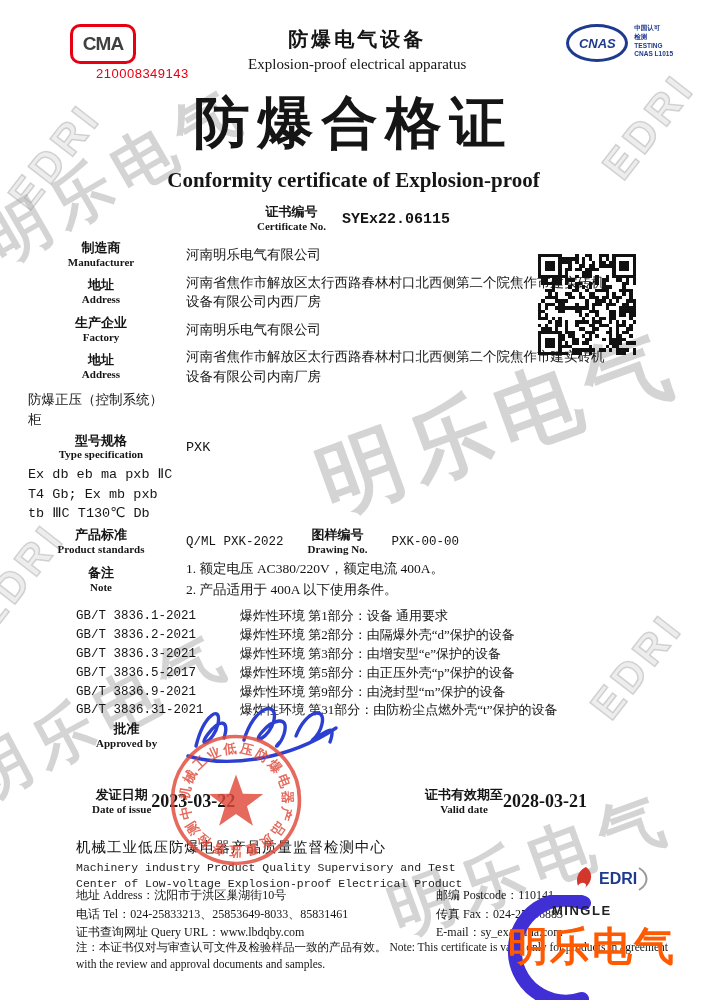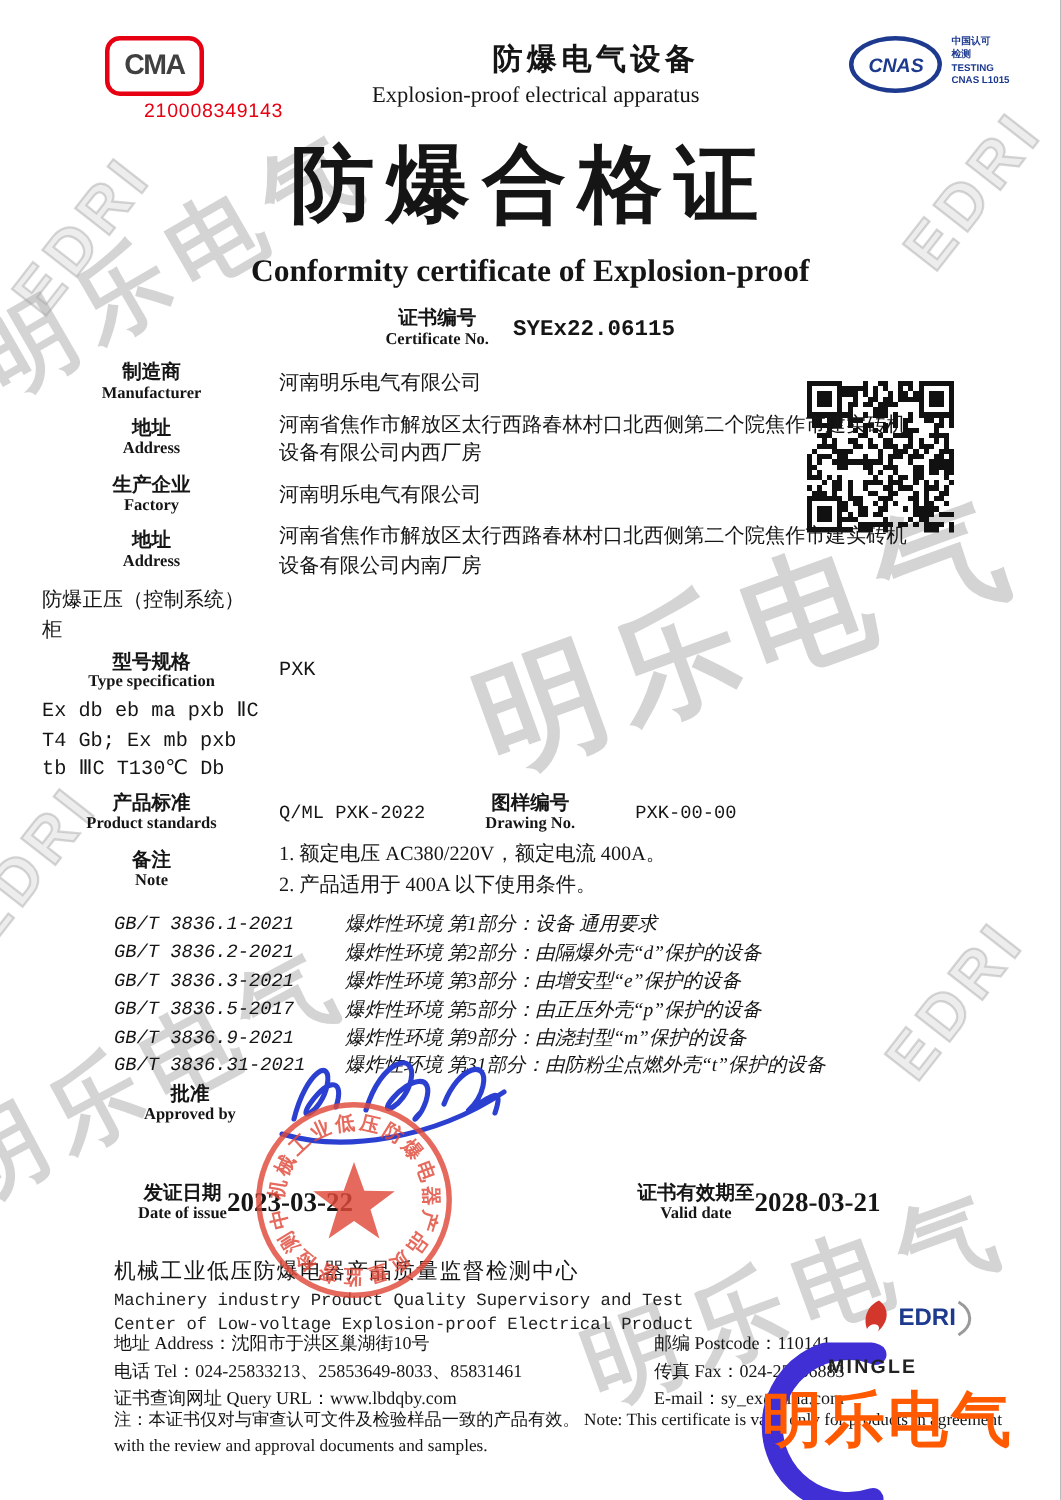--- a/index.html
+++ b/index.html
@@ -12,21 +12,21 @@
   .wm-edge{position:absolute;z-index:0;font-family:"Liberation Sans","DejaVu Sans",sans-serif;
       font-weight:bold;color:rgba(175,175,175,.22);-webkit-text-stroke:1.5px rgba(165,165,165,.45);
       letter-spacing:5px;white-space:nowrap;pointer-events:none;transform-origin:left center;}
   
   .header{position:absolute;top:24px;left:70px;right:34px;display:flex;justify-content:space-between;z-index:1;}
   .cma{width:78px;text-align:left;}
   .cma-box{width:60px;height:34px;border:3px solid #e60012;border-radius:10px;display:flex;
            align-items:center;justify-content:center;color:#404040;font-weight:bold;
            font-size:19px;letter-spacing:-1px;font-family:"Liberation Sans",sans-serif;}
   .cma-num{color:#e60012;font-size:13px;margin-top:2px;font-family:"Liberation Sans",sans-serif;letter-spacing:.5px;padding-left:26px;}
-  .doc-type{text-align:right;margin-top:2px;}
+  .doc-type{text-align:center;margin-top:2px;}
   .doc-type .cn{font-size:20px;font-weight:bold;font-family:"Liberation Sans","DejaVu Sans",sans-serif;letter-spacing:3px;}
   .doc-type .en{font-size:15px;margin-top:3px;font-family:Liberation Serif, serif;}
   .cnas{display:flex;align-items:flex-start;}
   .cnas-oval{width:56px;height:32px;border:3px solid #1d3a8f;border-radius:50%;display:flex;
              align-items:center;justify-content:center;color:#1d3a8f;font-weight:bold;font-style:italic;
              font-size:13px;font-family:"Liberation Sans",sans-serif;}
   .cnas-txt{margin-left:6px;color:#1d3a8f;font-size:6.5px;line-height:1.35;
             font-family:"Liberation Sans",sans-serif;font-weight:bold;}
   
   .main-title{position:absolute;top:86px;left:0;width:100%;text-align:center;font-size:56px;
@@ -40,26 +40,26 @@
   .lblk .cn{font-size:13px;}
   .lblk .en{font-size:11px;}
   .cert-val{font-family:"Liberation Mono","DejaVu Sans Mono",monospace;font-size:15px;font-weight:bold;
             margin-left:16px;margin-top:6px;}
   
   .fields{position:absolute;top:241px;left:28px;right:26px;z-index:1;}
   .frow{display:grid;grid-template-columns:146px 1fr;column-gap:12px;align-items:center;margin-bottom:4px;}
   .frow .fvalue{font-size:13.5px;line-height:1.45;}
   .addr .fvalue{padding-right:76px;}
   .mono{font-family:"Liberation Mono","DejaVu Sans Mono",monospace;font-size:12.5px;}
-  .std-line{display:flex;align-items:center;gap:40px;padding-right:60px;}
+  .std-line{display:flex;align-items:center;gap:24px;padding-right:60px;}
   .note-lines div{line-height:1.5;}
   
   .statement{position:absolute;top:551px;left:34px;right:20px;z-index:1;font-size:13.2px;line-height:1.45;}
   .standards{position:absolute;top:608px;left:76px;right:20px;z-index:1;}
-  .srow{display:grid;grid-template-columns:132px 1fr;column-gap:22px;font-size:13px;line-height:1.3;margin-bottom:2px;font-style:italic;}
+  .srow{display:grid;grid-template-columns:132px 1fr;column-gap:32px;font-size:13px;line-height:1.3;margin-bottom:2px;}
   
   .approval{position:absolute;top:722px;left:96px;z-index:1;}
   .dates{position:absolute;top:788px;left:0;width:100%;z-index:1;}
   .dgroup{position:absolute;display:flex;align-items:center;}
   .dval{font-family:Liberation Serif, serif;font-size:18px;font-weight:bold;}
   
   .stamp{position:absolute;left:168px;top:732px;z-index:4;opacity:.82;}
   .signature{position:absolute;left:178px;top:694px;z-index:4;}
   
   .org{position:absolute;top:838px;left:76px;z-index:1;}

